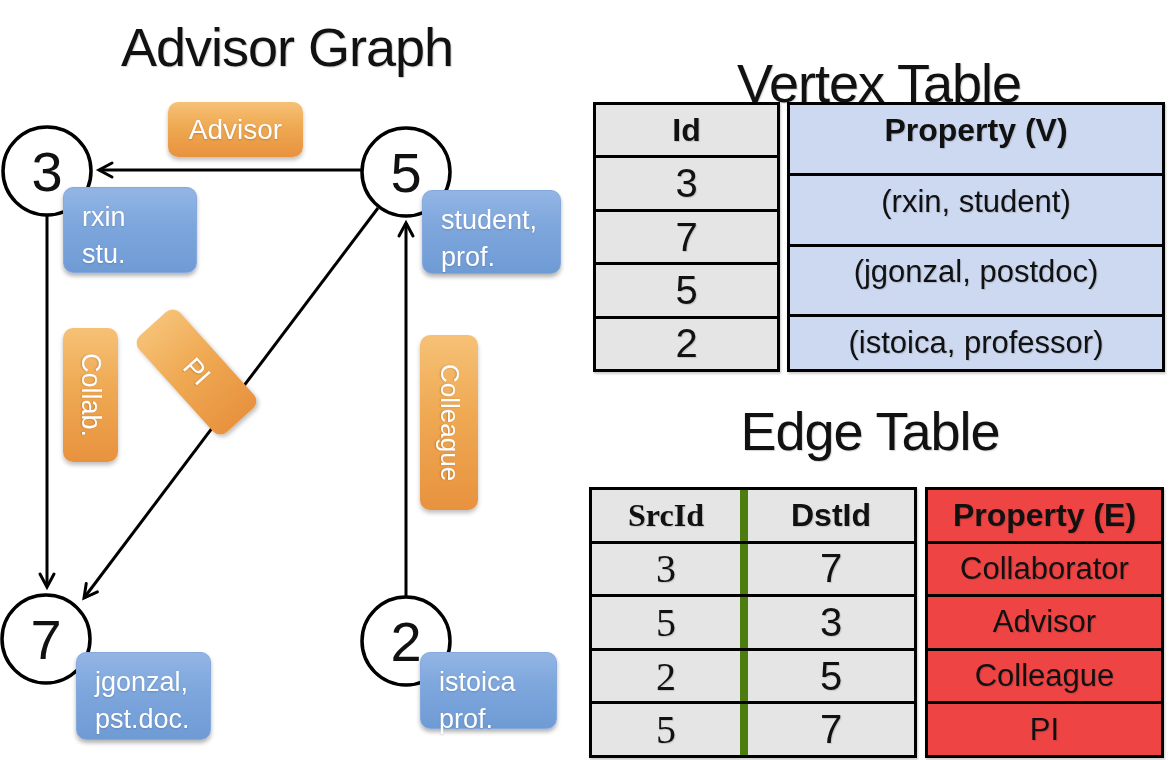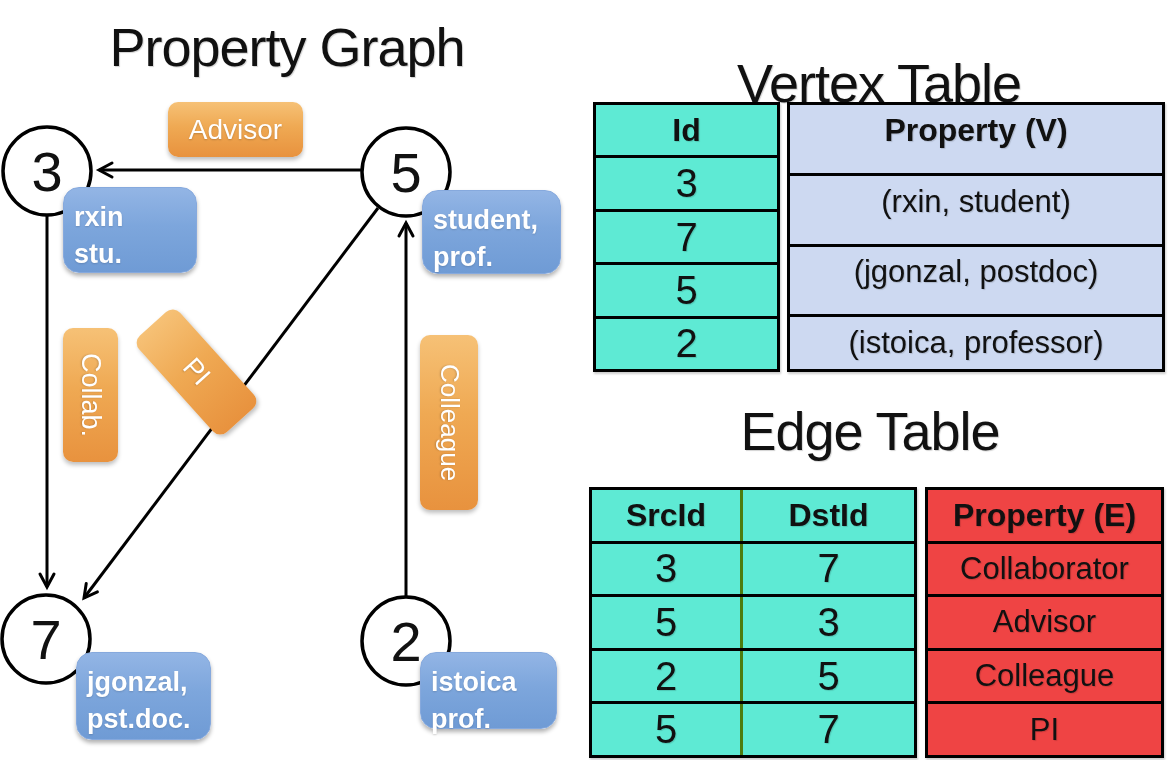--- a/index.html
+++ b/index.html
@@ -37,62 +37,61 @@
   .lbl-advisor{left:168px;top:102px;width:135px;height:55px;font-size:28px;}
   .lbl-collab{left:63px;top:328px;width:55px;height:134px;font-size:27px;}
   .lbl-pi{left:169px;top:307px;width:55px;height:130px;font-size:27px;transform:rotate(-42deg);}
   .lbl-colleague{left:420px;top:335px;width:58px;height:175px;font-size:26px;}
   .vtext{writing-mode:vertical-rl;}
 
   
   .v-box{
     position:absolute;z-index:4;color:#fff;
     background:linear-gradient(180deg,#93b5e5 0%,#7da6dc 45%,#6f9bd5 100%);
-    border-radius:16px;border:1px solid #86a9dd;
+    border-radius:10px;border:1px solid #86a9dd;
     box-shadow:0 3px 4px rgba(0,0,0,0.3);
-    font-size:27px;line-height:37px;padding:11px 0 0 10px;box-sizing:border-box;
+    font-size:27px;line-height:37px;padding:11px 0 0 18px;box-sizing:border-box;
     text-shadow:0 1px 2px rgba(0,0,0,0.15);
-    font-weight:bold;
   }
   .box-rxin{left:63px;top:187px;width:134px;height:86px;}
   .box-franklin{left:422px;top:190px;width:139px;height:84px;}
   .box-jgonzal{left:62px;top:652px;width:135px;height:88px;margin-left:14px;}
   .box-istoica{left:420px;top:652px;width:137px;height:77px;}
 
   
   .tcol{
     position:absolute;z-index:2;display:flex;flex-direction:column;
-    border:3px solid #000;box-sizing:border-box;background:#5eead4;
+    border:3px solid #000;box-sizing:border-box;background:#e5e5e5;
     box-shadow:1px 2px 2px rgba(0,0,0,0.2);
   }
   .vfill{background:#cdd9f1;gap:16px;}
   .efill{background:#ef4444;}
   .tcell{
     flex:1;display:flex;align-items:center;justify-content:center;
     border-top:3px solid #000;color:#111;white-space:nowrap;
     text-shadow:1px 1px 1px rgba(0,0,0,0.15);
   }
   .tcell:first-child,.trow:first-child{border-top:none;}
   .trow{flex:1;display:flex;border-top:3px solid #000;}
   .trow .tcell{flex:1;border-top:none;}
-  .trow .c1{flex:0 0 148px;border-right:3px solid #4d7c0f;}
+  .trow .c1{flex:0 0 148px;border-right:8px solid #4d7c0f;font-family:Liberation Serif, serif;}
   .th{font-weight:bold;font-size:32px;}
   .num{font-size:40px;}
   .val{font-size:31px;}
   .vt-id{left:593px;top:102px;width:187px;height:270px;}
   .vt-prop{left:787px;top:102px;width:378px;height:270px;}
   .et-srcdst{left:589px;top:487px;width:328px;height:271px;}
   .et-prop{left:925px;top:487px;width:239px;height:271px;}
 </style>
 </head>
 <body>
 
 <div class="stage">
 
-  <div class="title pg-title">Property Graph</div>
+  <div class="title pg-title">Advisor Graph</div>
   <div class="title vt-title">Vertex Table</div>
   <div class="title et-title">Edge Table</div>
 
   <svg class="graph-svg" width="580" height="760" viewBox="0 0 580 760">
     <defs>
       <marker id="arrow" markerUnits="userSpaceOnUse" markerWidth="22" markerHeight="22" refX="16" refY="10" orient="auto">
         <path d="M3,3 L16,10 L3,17" fill="none" stroke="#000" stroke-width="3" stroke-linecap="round" stroke-linejoin="miter"></path>
       </marker>
     </defs>
 

